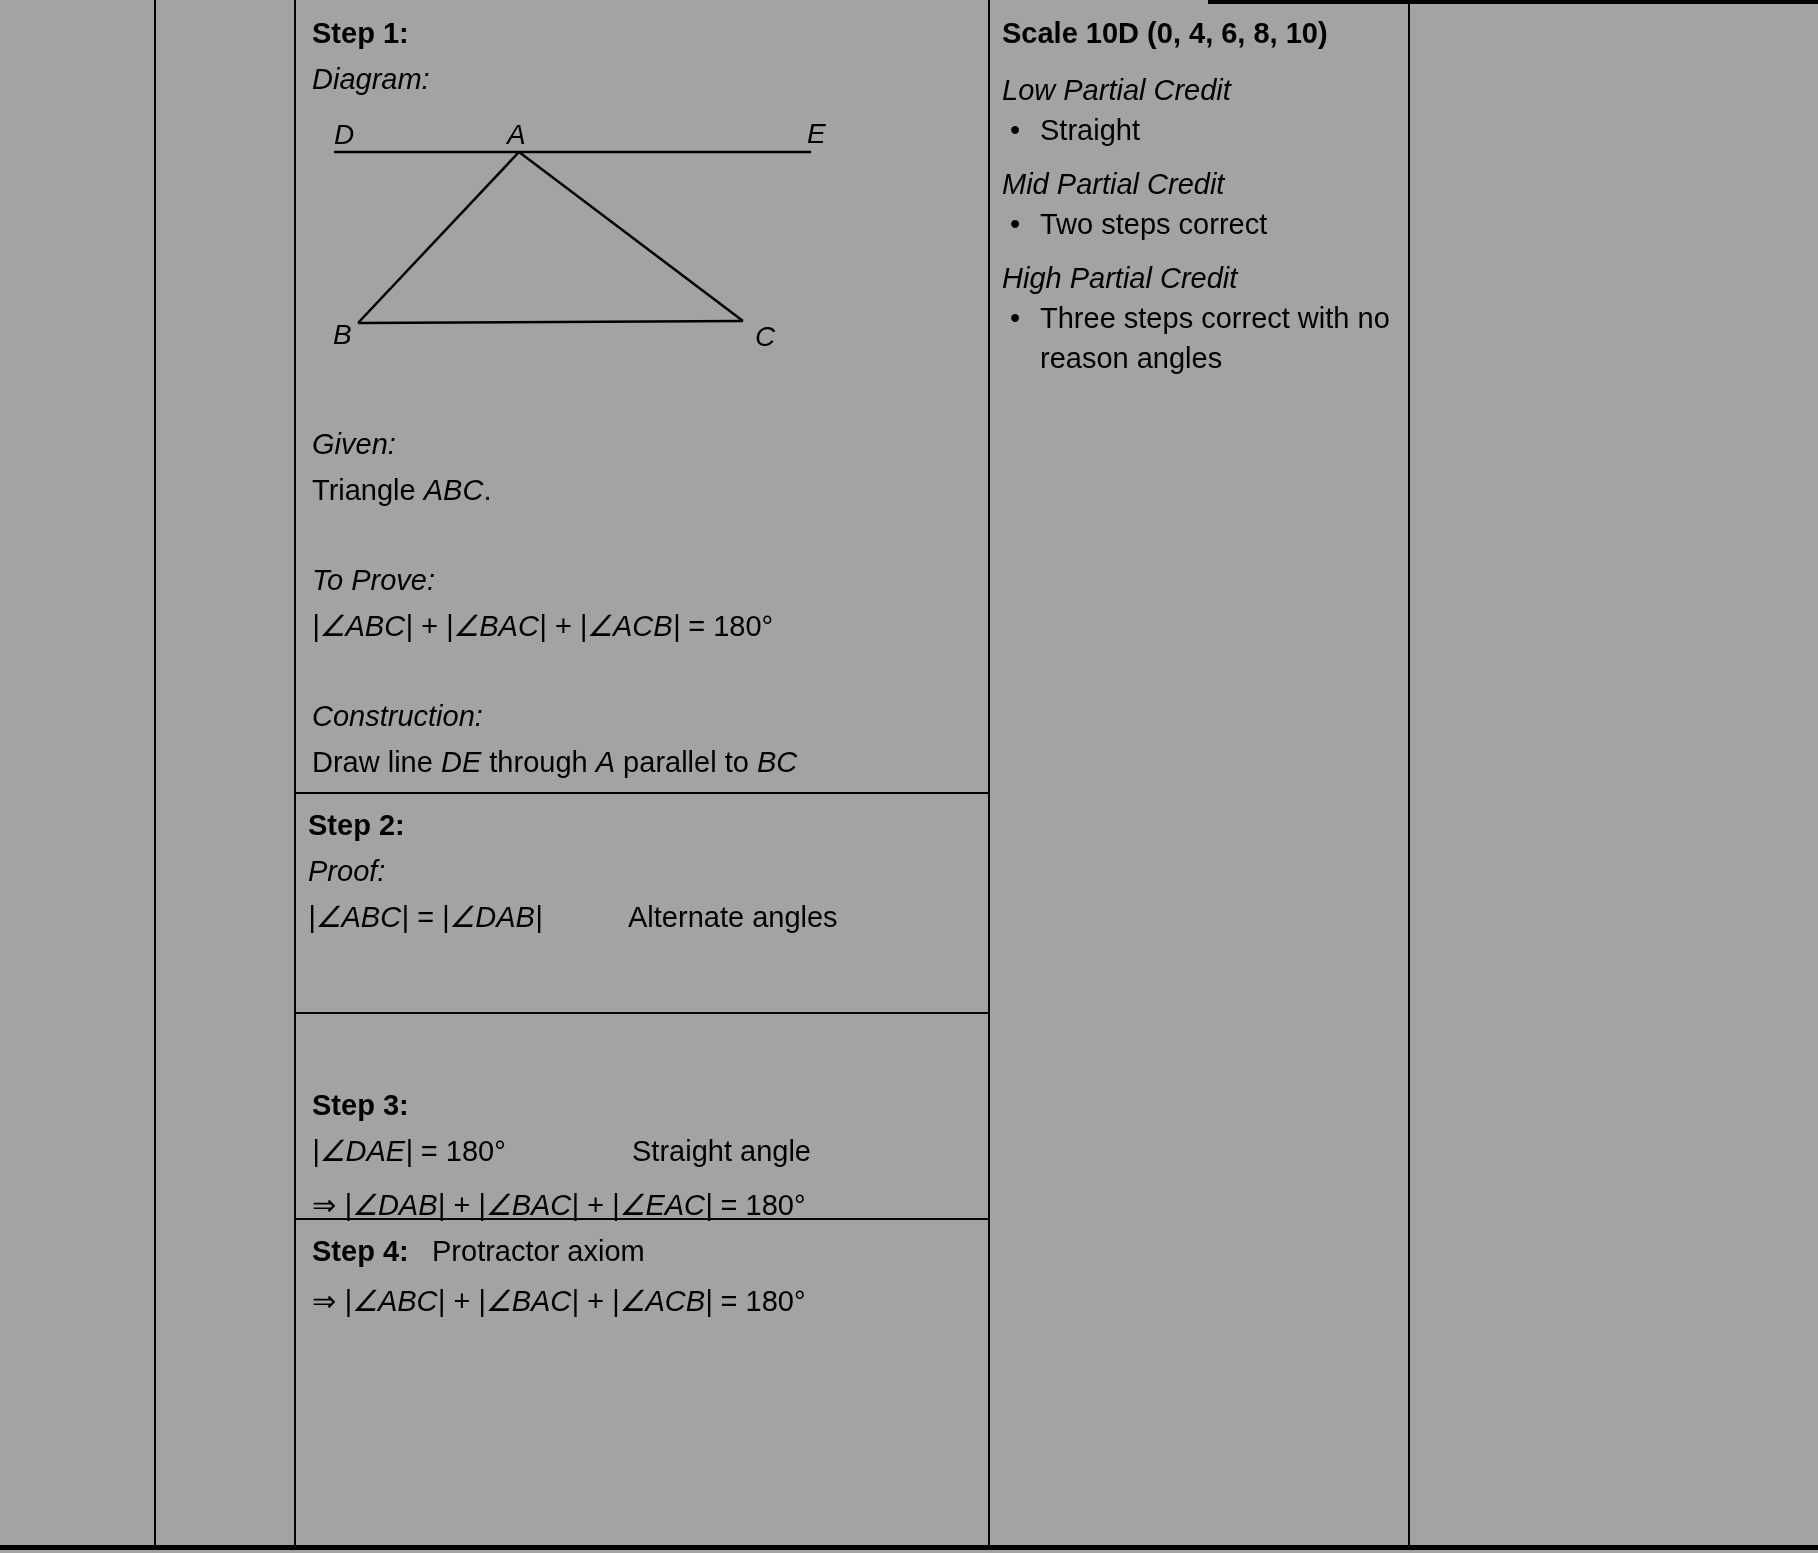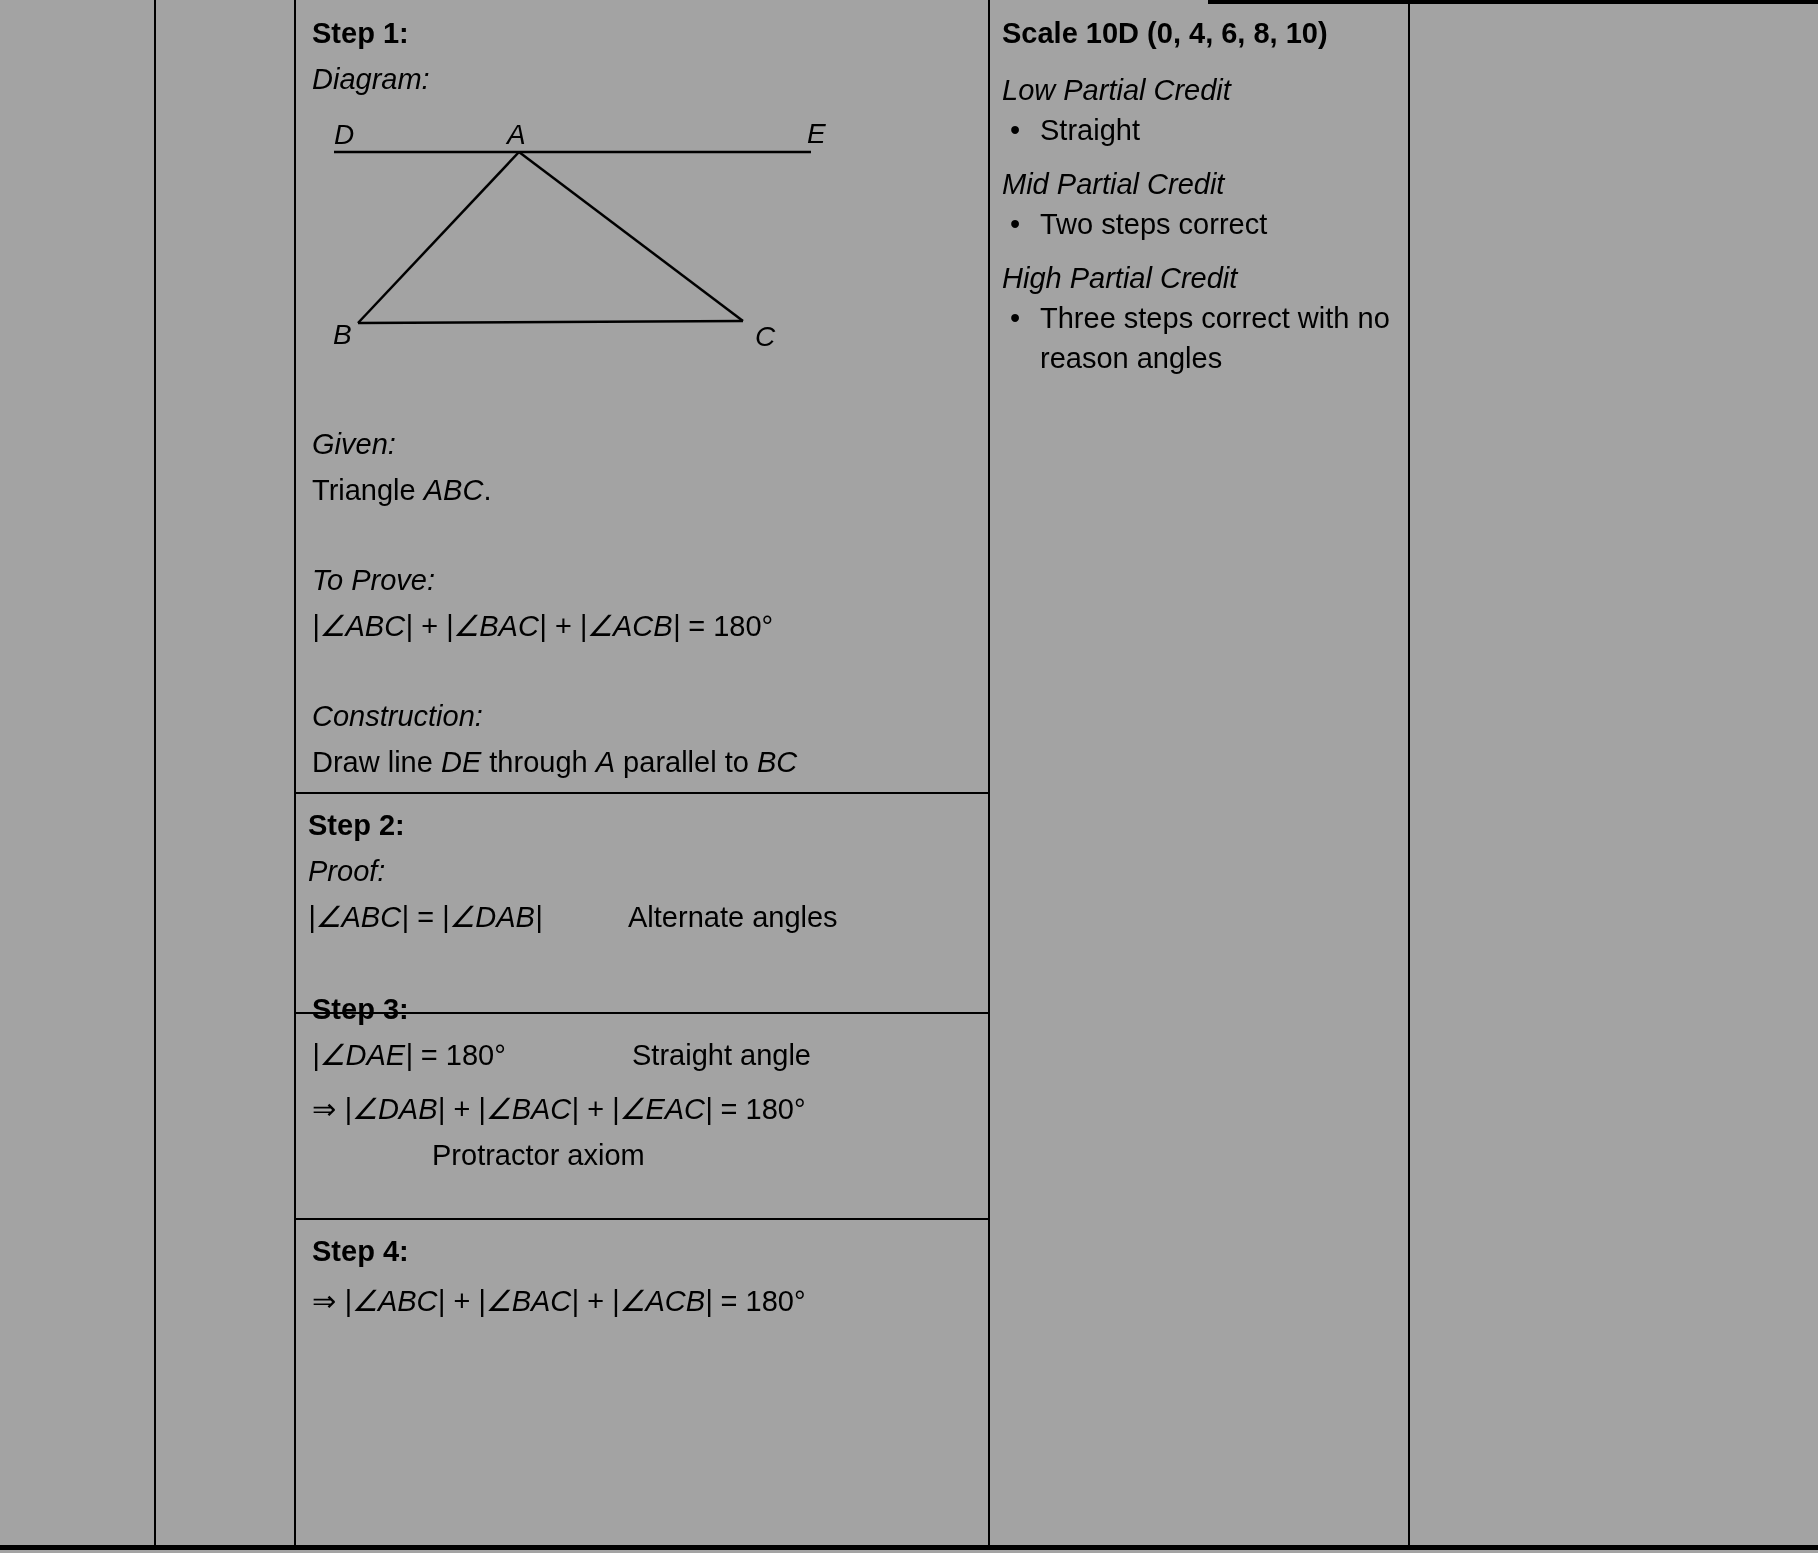--- a/index.html
+++ b/index.html
@@ -21,21 +21,21 @@
 
   
   .cell { position:absolute; overflow:hidden; }
   .cell p { line-height:46px; white-space:nowrap; }
   .b  { font-weight:bold; }
   .it { font-style:italic; }
   .gap { margin-top:44px; }
 
   #cell-step1 { left:296px; top:0;      width:692px; height:792px;  padding:10px 0 0 16px; }
   #cell-step2 { left:296px; top:794px;  width:732px; height:218px;  padding:8px 0 0 12px; }
-  #cell-step3 { left:296px; top:962px; width:692px; height:204px;  padding:24px 0 0 16px; }
+  #cell-step3 { left:296px; top:1058px; width:692px; height:204px;  padding:24px 0 0 16px; }
   #cell-step4 { left:296px; top:1220px; width:692px; height:323px;  padding:8px 0 0 16px; }
   #cell-scale { left:990px; top:0;      width:418px; height:1543px; padding:10px 0 0 12px; }
 
   .diagram-wrap { margin:12px 0 0 8px; width:540px; height:245px; }
   svg text { font-family:"Liberation Sans", sans-serif; font-style:italic; font-size:28px; fill:#000; }
 
   .tabcol { display:inline-block; min-width:320px; }
   .indent-reason { padding-left:120px; }
   .m8 { margin-top:8px; }
   .m4 { margin-top:4px; }

